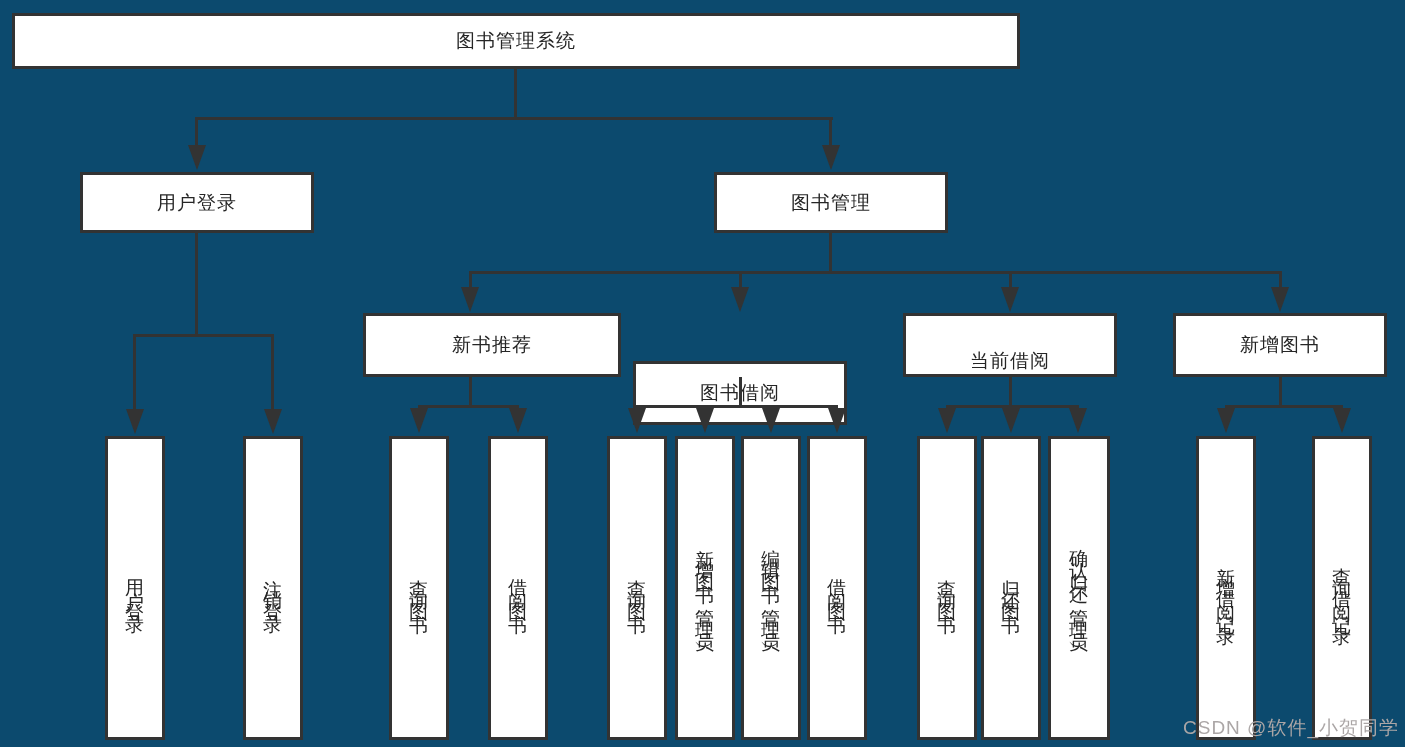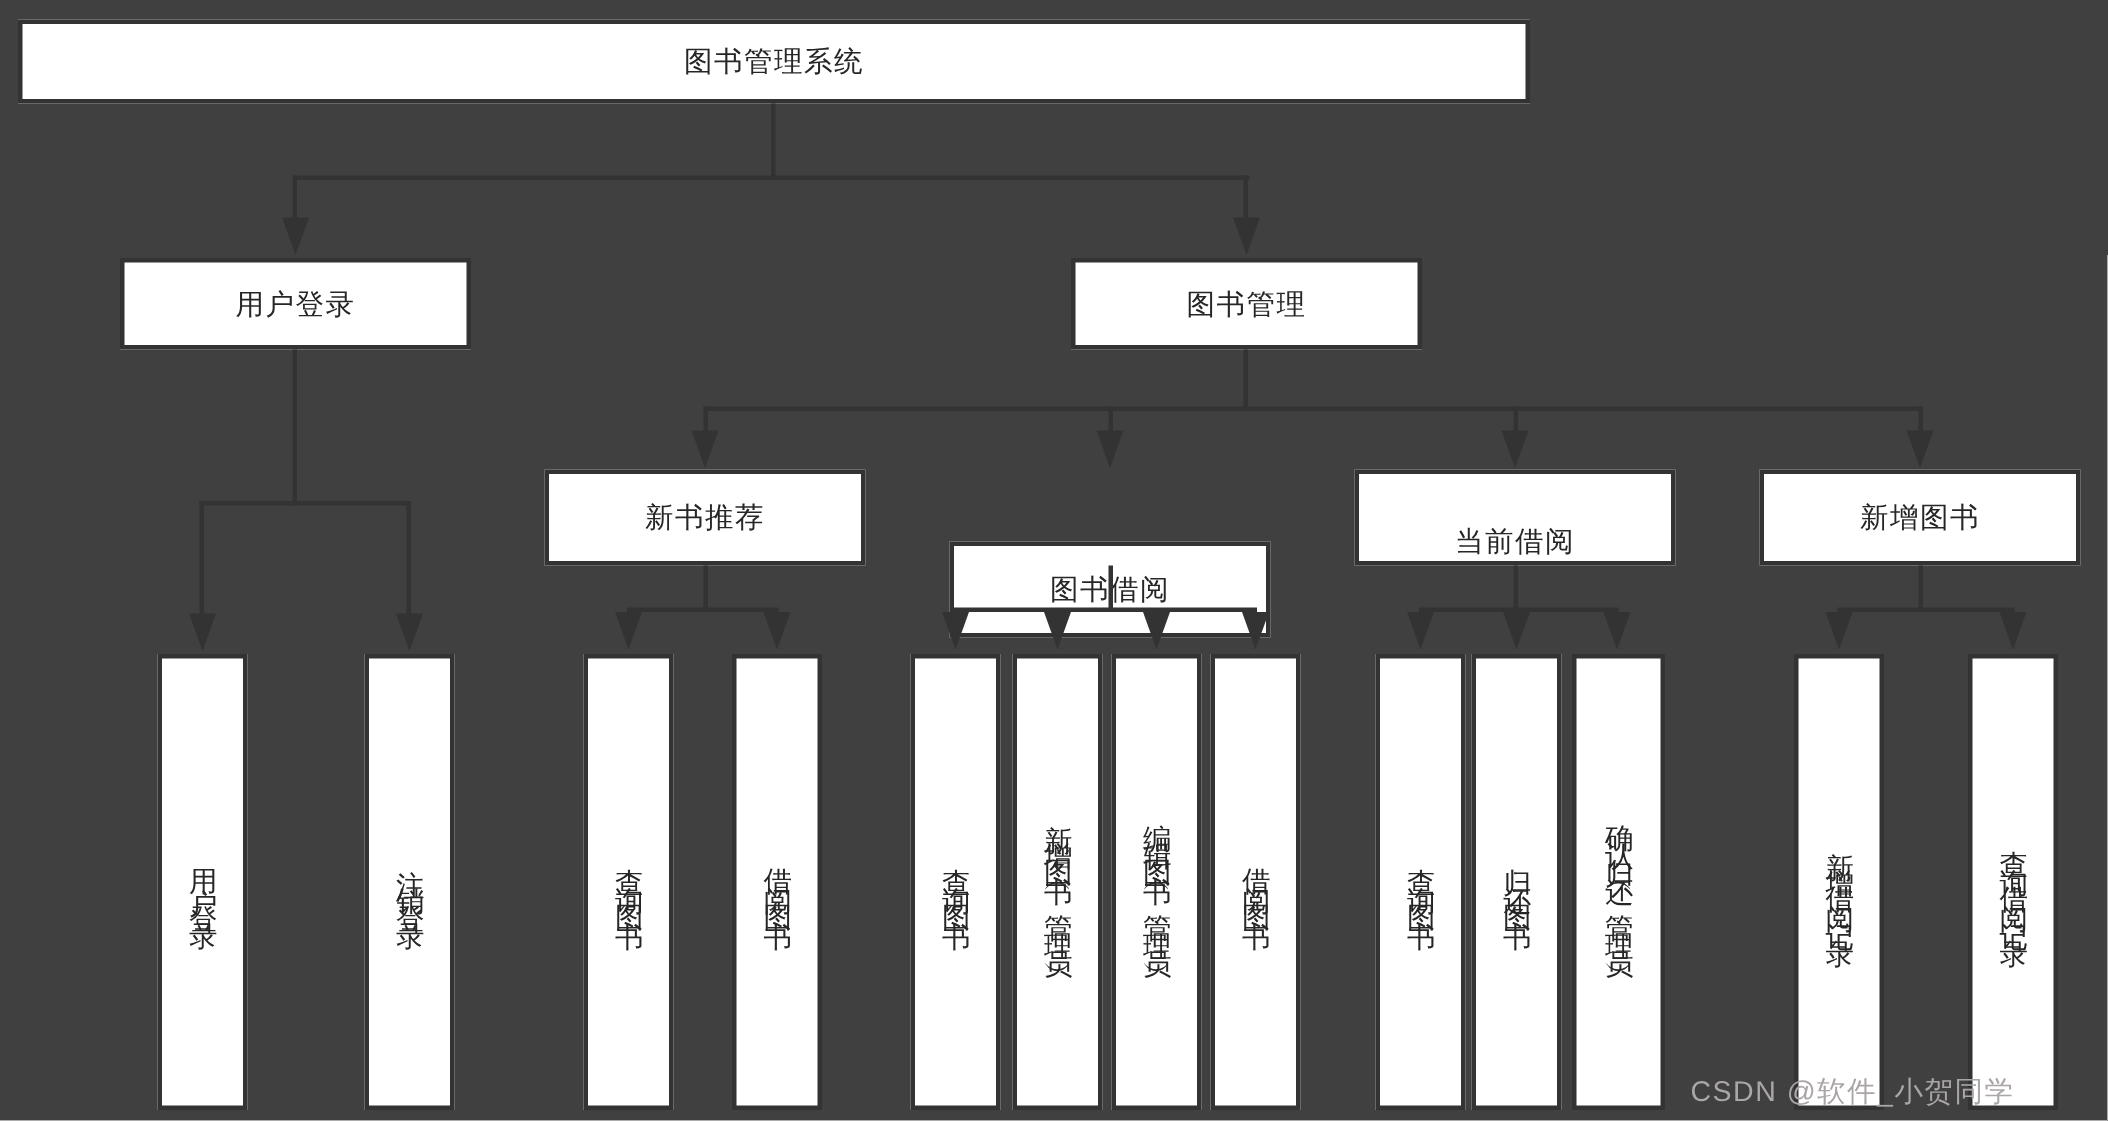--- a/index.html
+++ b/index.html
@@ -1,19 +1,19 @@
 <!DOCTYPE html>
 <html><head>
 <meta charset="utf-8">
 <style>
   html,body{margin:0;padding:0;background:#ffffff;}
   .canvas{
     position:relative;
     width:1405px;height:747px;
-    background:#404040;
+    background:#0c4a6e;
     font-family:"Liberation Sans","DejaVu Sans",sans-serif;
     color:#262626;
     overflow:hidden;
   }
   .box{
     position:absolute;
     box-sizing:border-box;
     border:3px solid #333333;
     background:#ffffff;
     display:flex;align-items:center;justify-content:center;
@@ -34,21 +34,21 @@
   .hline{position:absolute;height:3px;background:#333333;}
   .arr{
     position:absolute;width:0;height:0;
     border-left:9px solid transparent;
     border-right:9px solid transparent;
     border-top:25px solid #333333;
     transform:translateX(-50%);
   }
   .watermark{
     position:absolute;
-    left:1127px;top:715px;
+    left:1183px;top:715px;
     font-size:19px;
     letter-spacing:1px;
     color:#aba6a6;
     white-space:nowrap;
   }
 </style>
 </head>
 <body>
 
 <div class="canvas">
@@ -82,21 +82,21 @@
   <div class="hline" style="left:469px;top:271px;width:813px;"></div>
   <div class="vline" style="left:469px;top:271px;height:17px;"></div>
   <div class="vline" style="left:739px;top:271px;height:17px;"></div>
   <div class="vline" style="left:1009px;top:271px;height:17px;"></div>
   <div class="vline" style="left:1279px;top:271px;height:17px;"></div>
   <div class="arr" style="left:470px;top:287px;"></div>
   <div class="arr" style="left:740px;top:287px;"></div>
   <div class="arr" style="left:1010px;top:287px;"></div>
   <div class="arr" style="left:1280px;top:287px;"></div>
 
-  <div class="box" style="left:363px;top:313px;width:214px;height:64px;">
+  <div class="box" style="left:363px;top:313px;width:258px;height:64px;">
     <span>新书推荐</span>
   </div>
   <div class="box" style="left:633px;top:313px;width:214px;height:64px;margin-top:48px;">
     <span>图书借阅</span>
   </div>
   <div class="box" style="left:903px;top:313px;width:214px;height:64px;align-items:flex-end;">
     <span>当前借阅</span>
   </div>
   <div class="box" style="left:1173px;top:313px;width:214px;height:64px;">
     <span>新增图书</span>

